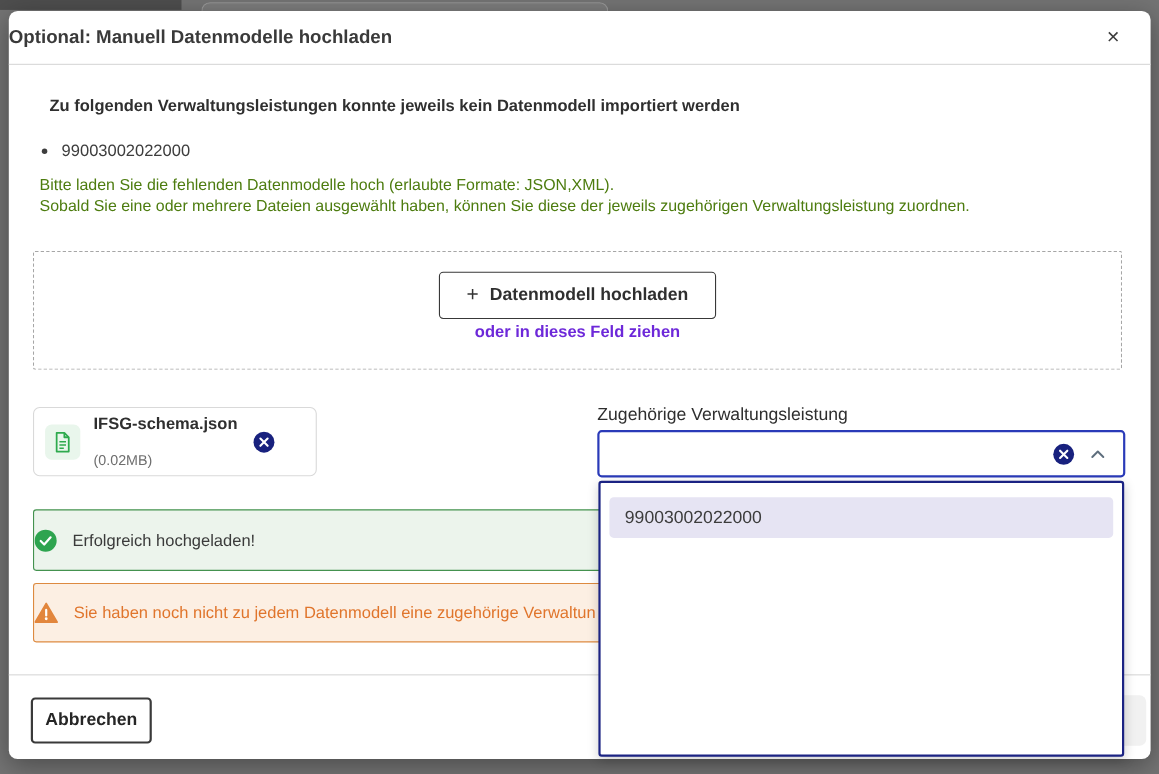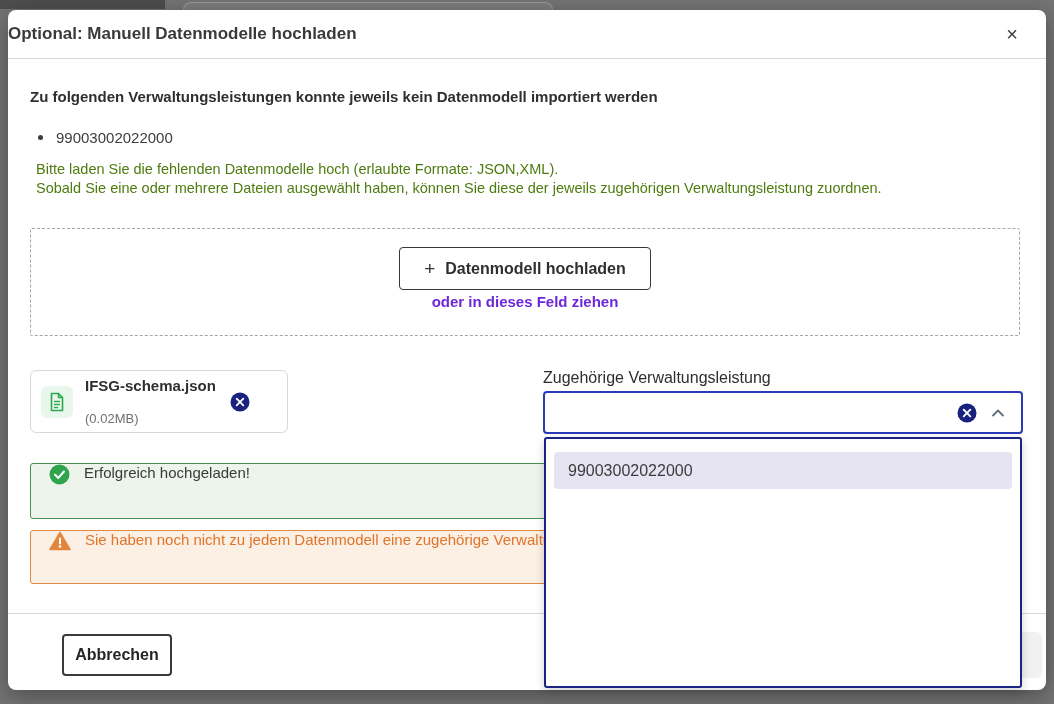--- a/index.html
+++ b/index.html
@@ -14,21 +14,21 @@
     border:1px solid #9b9b9b;border-bottom:none;border-radius:8px 8px 0 0;}
 
   
   .modal{position:absolute;left:8px;top:10px;width:1038px;height:680px;background:#ffffff;
     border-radius:8px;box-shadow:0 6px 24px rgba(0,0,0,.35);}
   .modal-header{position:absolute;left:0;top:0;right:0;height:48px;border-bottom:1px solid #d8d8d8;}
   .modal-title{line-height:48px;font-size:17px;font-weight:bold;color:#3a3a3a;}
   .close-btn{position:absolute;right:20px;top:10px;width:28px;height:28px;border:none;background:transparent;
     font-size:20px;line-height:28px;color:#3d3d3d;cursor:pointer;padding:0;font-family:inherit;}
 
-  .intro{position:absolute;left:22px;top:78px;font-size:15px;font-weight:bold;color:#2f2f2f;}
+  .intro{position:absolute;left:37px;top:78px;font-size:15px;font-weight:bold;color:#2f2f2f;}
   .bullet-item{position:absolute;left:30px;top:119px;display:flex;align-items:center;font-size:15px;color:#3d3d3d;}
   .bullet-dot{width:5px;height:5px;border-radius:50%;background:#3d3d3d;margin-right:13px;}
   .paras{position:absolute;left:28px;top:150px;font-size:14.5px;color:#4d7c0f;line-height:19px;}
 
   .dropzone{position:absolute;left:22px;top:218px;width:990px;height:108px;border:1px dashed #a6a6a6;
     border-radius:2px;display:flex;flex-direction:column;align-items:center;box-sizing:border-box;background:#fff;}
   .upload-btn{margin-top:18px;display:flex;align-items:center;gap:10px;background:#fff;
     border:1px solid #383838;border-radius:4px;padding:0 24px;height:43px;cursor:pointer;
     font-family:inherit;font-size:16px;font-weight:bold;color:#2f2f2f;box-sizing:border-box;}
   .plus-glyph{font-size:19px;font-weight:400;color:#333;}
@@ -44,31 +44,31 @@
   .remove-btn{margin-left:14px;width:20px;height:20px;border:none;background:transparent;padding:0;cursor:pointer;}
 
   .assign-label{position:absolute;left:535px;top:359px;font-size:16px;color:#2e2e2e;}
   .combobox{position:absolute;left:535px;top:381px;width:480px;height:43px;border:2px solid #2a3ab8;
     border-radius:4px;background:#fff;display:flex;align-items:center;box-sizing:border-box;
     padding:0 14px 0 12px;}
   .combobox input{flex:1;border:none;outline:none;font-size:16px;font-family:inherit;color:#3c3c3c;min-width:0;background:transparent;}
   .icon-btn{border:none;background:transparent;padding:0;width:20px;height:20px;cursor:pointer;flex:0 0 auto;}
   .chevron-btn{margin-left:12px;width:18px;height:18px;border:none;background:transparent;padding:0;cursor:pointer;flex:0 0 auto;}
 
-  .alert{position:absolute;left:22px;width:856px;display:flex;align-items:flex-start;box-sizing:border-box;
-    border-radius:3px;padding-left:18px;overflow:hidden;white-space:nowrap;z-index:1;}
+  .alert{position:absolute;left:22px;width:856px;display:flex;align-items:center;box-sizing:border-box;
+    border-radius:3px;overflow:hidden;white-space:nowrap;z-index:1;}
   .alert-success{top:453px;height:56px;background:#ecf4ec;border:1px solid #44924f;}
   .alert-success .alert-text{font-size:15px;color:#3a3a3a;margin-left:14px;}
   .alert-warning{top:520px;height:54px;background:#fcefe3;border:1px solid #dd8a40;}
   .alert-warning .alert-text{font-size:15px;color:#e0752c;margin-left:14px;}
 
   .footer-divider{position:absolute;left:0;right:0;top:603px;border-top:1px solid #d8d8d8;}
   .cancel-btn{position:absolute;left:20px;top:624px;width:110px;height:42px;background:#fff;
     border:2px solid #3a3a3a;border-radius:4px;font-family:inherit;font-size:16px;font-weight:bold;
-    color:#262626;cursor:pointer;margin-left:34px;}
+    color:#262626;cursor:pointer;}
   .obscured-btn{position:absolute;left:1000px;top:622px;width:34px;height:46px;background:#f1f1f1;
     border-radius:6px;border:none;z-index:0;}
 
   .dropdown{position:absolute;left:536px;top:427px;width:478px;height:251px;background:#fff;
     border:2px solid #1b2383;border-radius:3px;box-sizing:border-box;z-index:5;
     box-shadow:0 3px 10px rgba(0,0,0,.18);}
   .dropdown-option{margin:13px 8px 0 8px;height:37px;background:#e6e4f3;border-radius:4px;
     display:flex;align-items:center;padding-left:14px;font-size:16px;color:#3c3c3c;cursor:pointer;}
 </style>
 </head>

